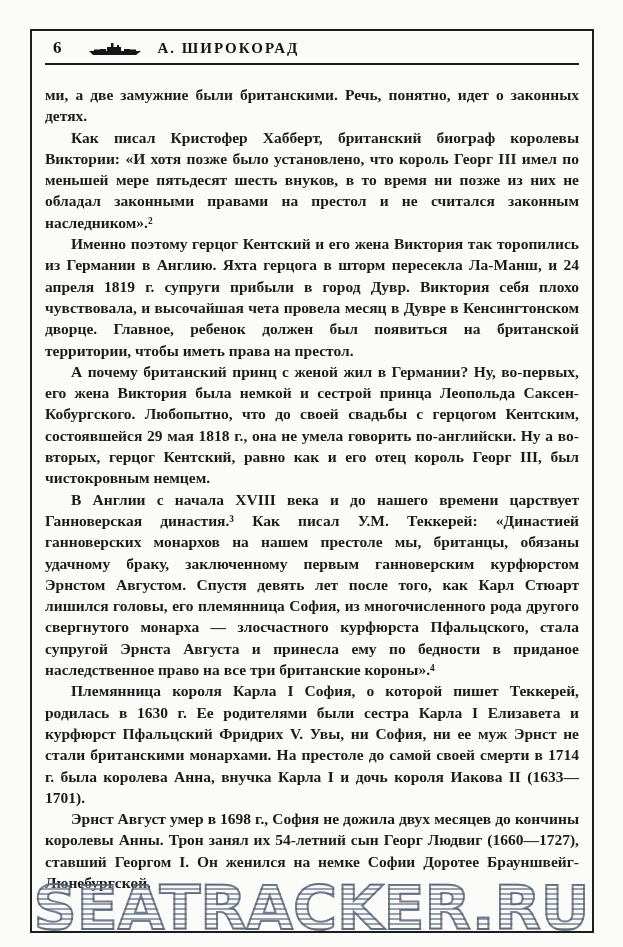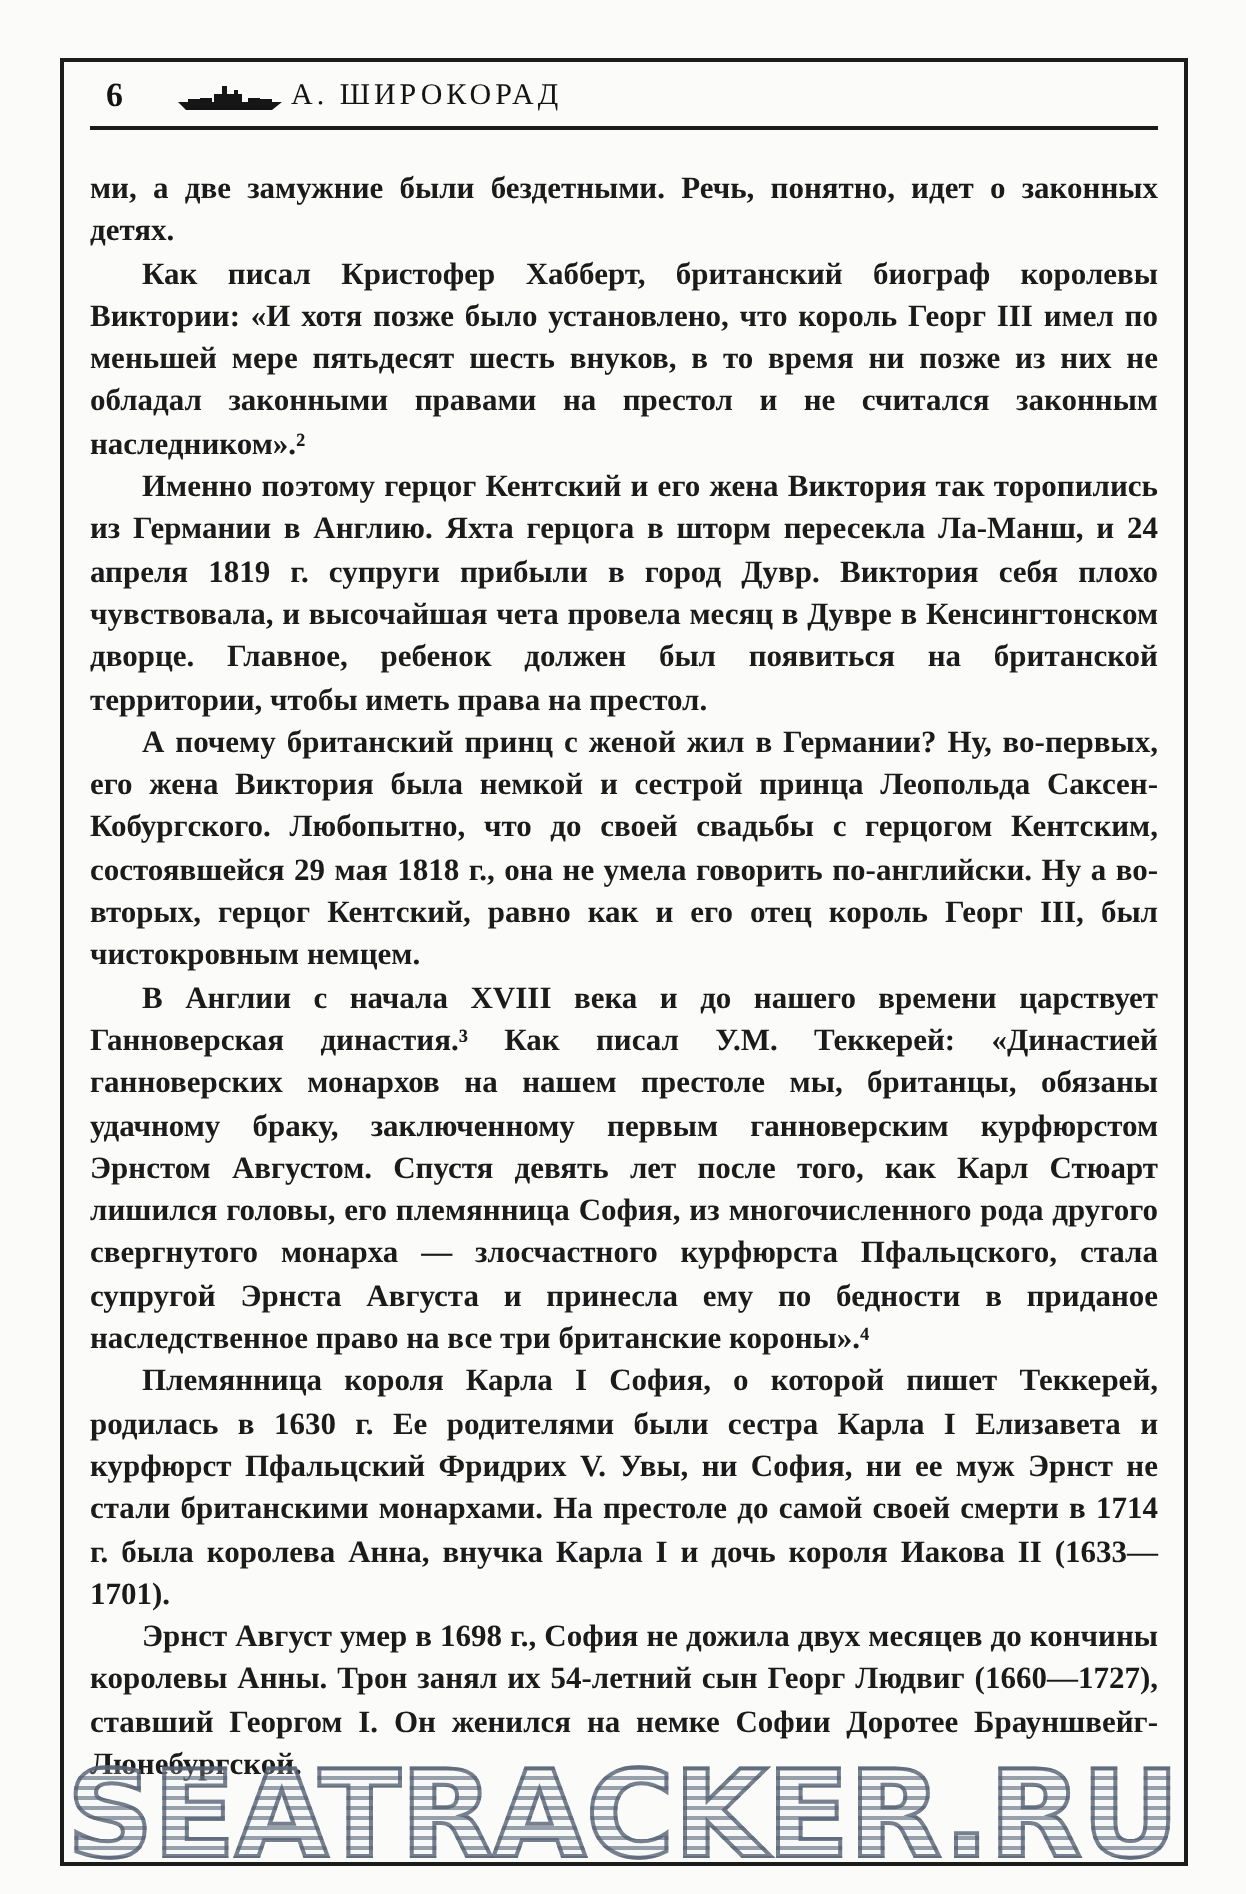--- a/index.html
+++ b/index.html
@@ -35,23 +35,23 @@
     font-weight: bold;
     color: #141414;
     margin-left: 4px;
   }
   .ship-icon {
     margin-left: 26px;
     display: inline-flex;
     align-items: center;
   }
   .author-name {
-    margin-left: 4px;
+    margin-left: 16px;
     font-size: 15px;
-    font-weight: normal;
+    font-weight: bold;
     letter-spacing: 2px;
     color: #141414;
   }
   .body-text {
     padding-top: 19px;
     font-size: 15.5px;
     line-height: 21.3px;
     font-weight: bold;
     color: #1b1b1b;
     text-align: justify;
@@ -104,21 +104,21 @@
         <rect x="12" y="9" width="6" height="2.5" fill="#161616"></rect>
         <rect x="36" y="9" width="6" height="2.5" fill="#161616"></rect>
         <rect x="6" y="9.5" width="7" height="1.5" fill="#161616"></rect>
         <rect x="42" y="9.5" width="6" height="1.5" fill="#161616"></rect>
       </svg>
     </span>
     <span class="author-name">А. ШИРОКОРАД</span>
   </div>
 
   <div class="body-text">
-    <p class="no-indent">ми, а две замужние были бездетными. Речь, понятно, идет о законных детях.</p>
+    <p class="no-indent">ми, а две замужние были британскими. Речь, понятно, идет о законных детях.</p>
     <p>Как писал Кристофер Хабберт, британский биограф королевы Виктории: «И хотя позже было установлено, что король Георг III имел по меньшей мере пятьдесят шесть внуков, в то время ни позже из них не обладал законными правами на престол и не считался законным наследником».²</p>
     <p>Именно поэтому герцог Кентский и его жена Виктория так торопились из Германии в Англию. Яхта герцога в шторм пересекла Ла-Манш, и 24 апреля 1819 г. супруги прибыли в город Дувр. Виктория себя плохо чувствовала, и высочайшая чета провела месяц в Дувре в Кенсингтонском дворце. Главное, ребенок должен был появиться на британской территории, чтобы иметь права на престол.</p>
     <p>А почему британский принц с женой жил в Германии? Ну, во-первых, его жена Виктория была немкой и сестрой принца Леопольда Саксен-Кобургского. Любопытно, что до своей свадьбы с герцогом Кентским, состоявшейся 29 мая 1818 г., она не умела говорить по-английски. Ну а во-вторых, герцог Кентский, равно как и его отец король Георг III, был чистокровным немцем.</p>
     <p>В Англии с начала XVIII века и до нашего времени царствует Ганноверская династия.³ Как писал У.М. Теккерей: «Династией ганноверских монархов на нашем престоле мы, британцы, обязаны удачному браку, заключенному первым ганноверским курфюрстом Эрнстом Августом. Спустя девять лет после того, как Карл Стюарт лишился головы, его племянница София, из многочисленного рода другого свергнутого монарха — злосчастного курфюрста Пфальцского, стала супругой Эрнста Августа и принесла ему по бедности в приданое наследственное право на все три британские короны».⁴</p>
     <p>Племянница короля Карла I София, о которой пишет Теккерей, родилась в 1630 г. Ее родителями были сестра Карла I Елизавета и курфюрст Пфальцский Фридрих V. Увы, ни София, ни ее муж Эрнст не стали британскими монархами. На престоле до самой своей смерти в 1714 г. была королева Анна, внучка Карла I и дочь короля Иакова II (1633—1701).</p>
     <p>Эрнст Август умер в 1698 г., София не дожила двух месяцев до кончины королевы Анны. Трон занял их 54-летний сын Георг Людвиг (1660—1727), ставший Георгом I. Он женился на немке Софии Доротее Брауншвейг-Люнебургской.</p>
   </div>
 
 </div>
 

